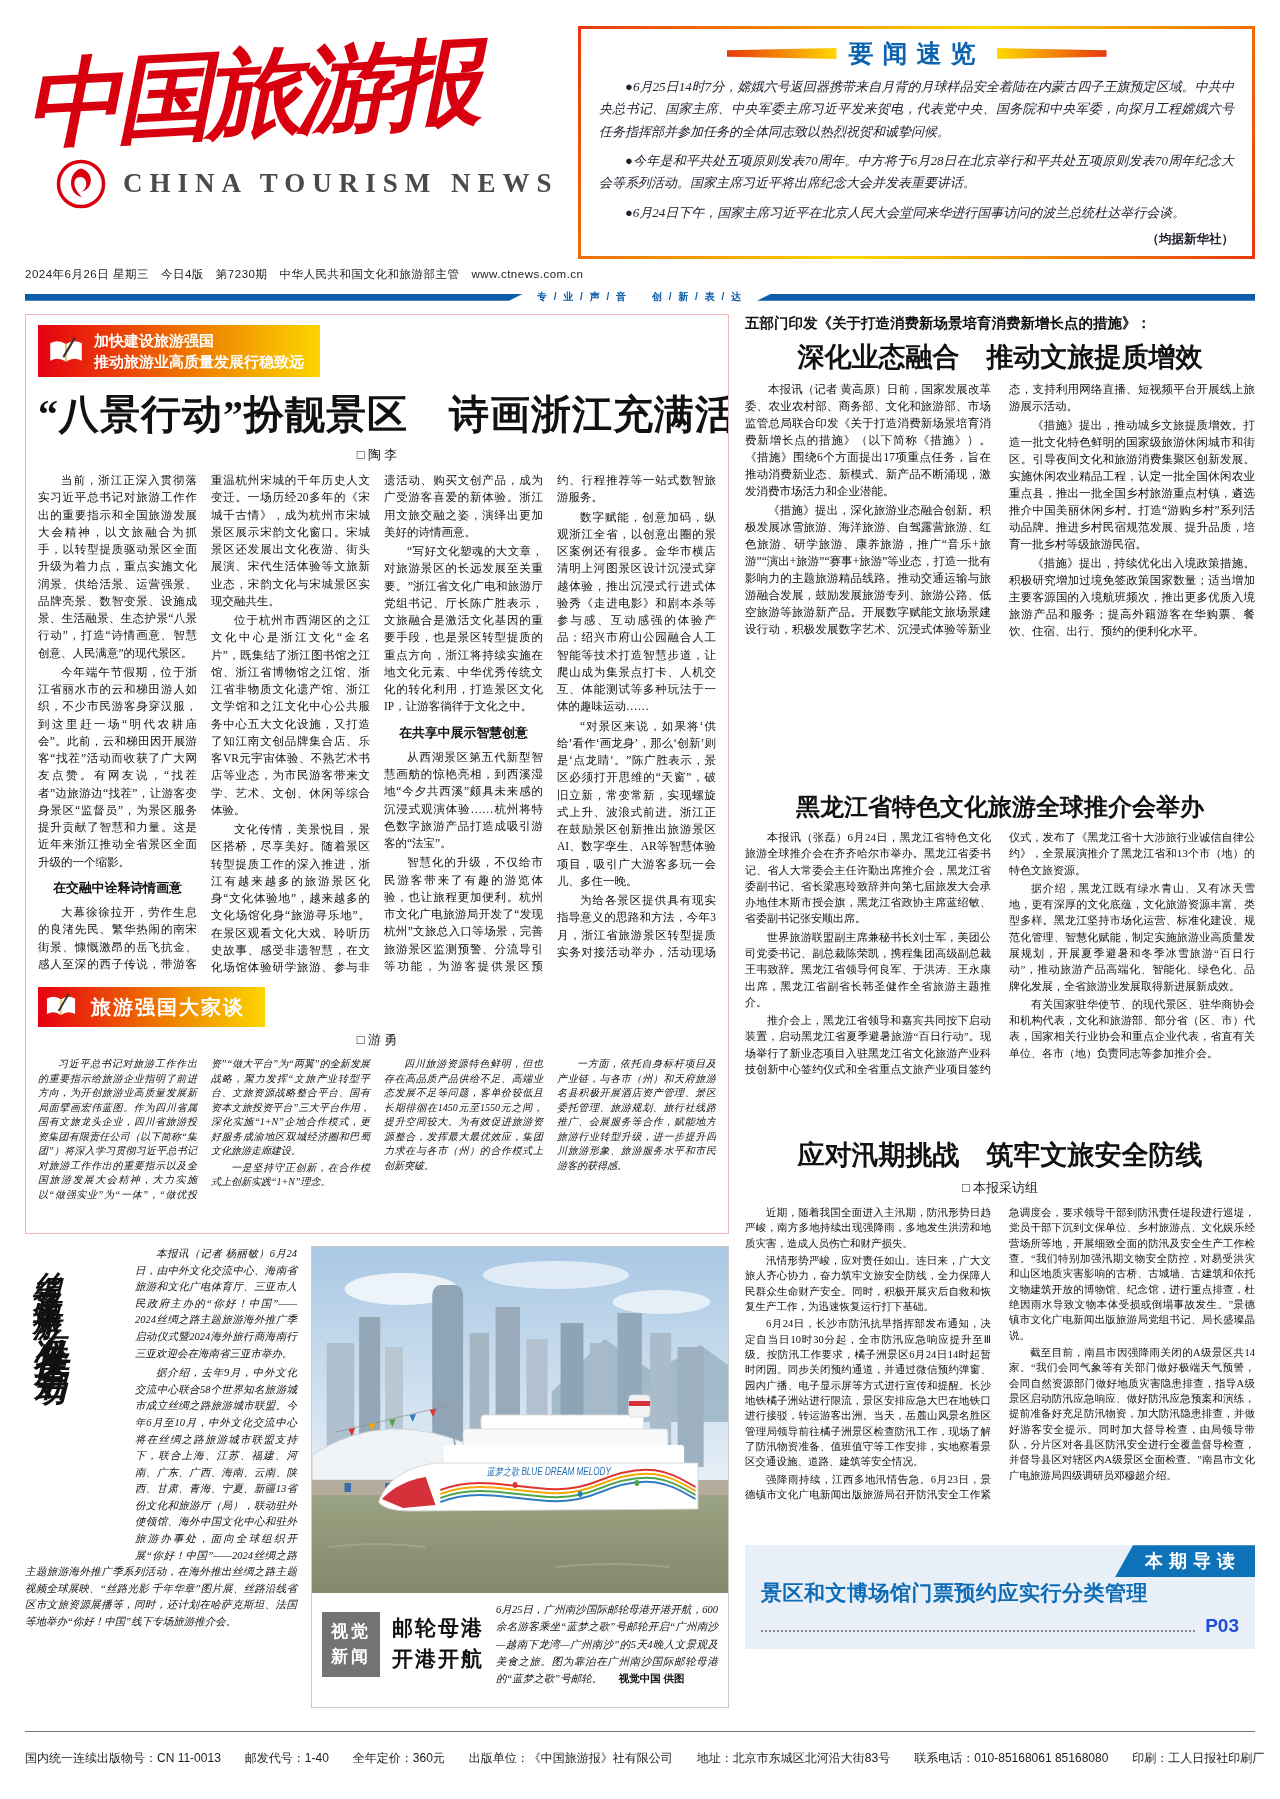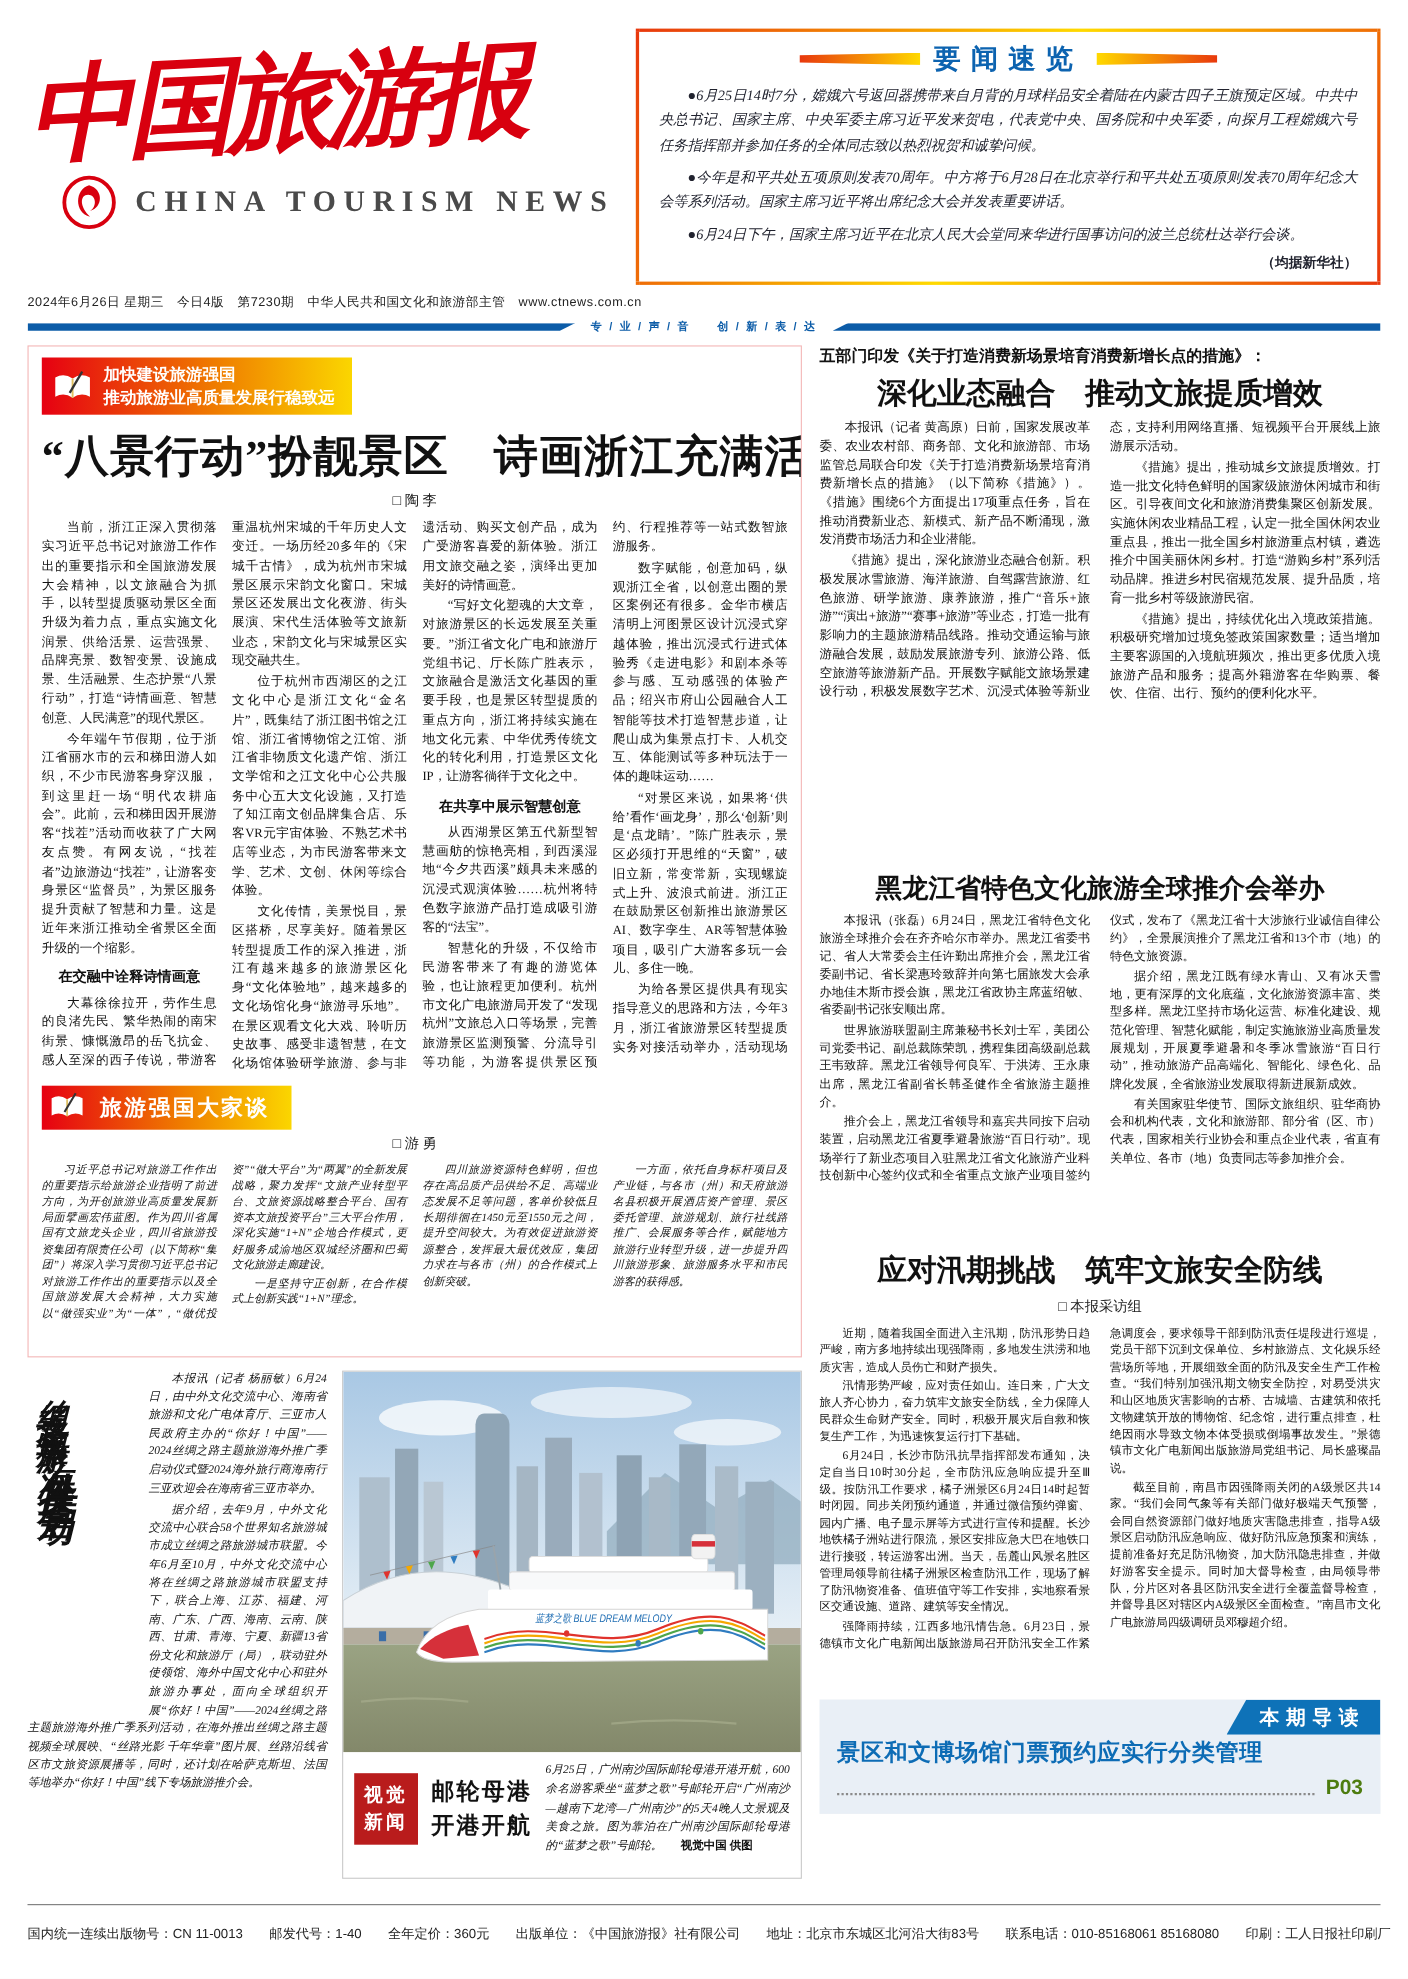--- a/index.html
+++ b/index.html
@@ -64,21 +64,21 @@
   .bottom-left { display:flex; gap:14px; margin-top:12px; height:462px; }
   .silk { width:272px; flex:none; font-size:10.5px; font-style:italic; line-height:1.58; text-align:justify; }
   .vtitle { float:left; width:98px; height:306px; writing-mode:vertical-lr; margin:4px 12px 6px 0;
             display:flex; gap:8px; font-family:"Liberation Serif", serif; }
   .vt-small { font-size:27px; font-weight:900; letter-spacing:6px; }
   .vt-big { font-size:32px; font-weight:900; letter-spacing:7px; }
   .silk .bp { margin-bottom:3px; }
   .photo-wrap { flex:1; min-width:0; border:1px solid #c9c9c9; }
   .photo-svg { display:block; width:100%; height:346px; }
   .cap-row { display:flex; align-items:center; gap:12px; padding:8px 10px; }
-  .vis { width:58px; flex:none; background:#b91c1c; color:#fff; font-weight:900;
+  .vis { width:58px; flex:none; background:#737373; color:#fff; font-weight:900;
          font-family:"Liberation Sans", sans-serif; font-size:17px; text-align:center;
          padding:7px 2px; line-height:1.5; letter-spacing:3px; }
   .vis span { display:block; }
   .cap-title { flex:none; font-size:21px; font-weight:900; line-height:1.5; letter-spacing:2px; }
   .cap-title span { display:block; white-space:nowrap; }
   .cap-text { flex:1; font-size:10.5px; line-height:1.65; text-align:justify; font-style:italic; }
   .cap-credit { font-style:normal; font-weight:700; margin-left:14px; white-space:nowrap; }
   
   .r-sec { margin-bottom:12px; }
   .kicker { font-size:14.5px; font-weight:700; font-family:"Liberation Sans", sans-serif;
@@ -92,21 +92,21 @@
   .c-flood { height:328px; font-size:10.5px; line-height:1.46; }
   .guide { position:relative; background:#e9eff6; padding:34px 16px 12px; margin-top:4px; }
   .gbanner { position:absolute; top:0; right:0; background:#0e72b8; color:#fff;
              font-family:"Liberation Sans", sans-serif; font-weight:700; font-size:18px;
              letter-spacing:6px; padding:4px 14px 4px 30px;
              clip-path:polygon(18px 0,100% 0,100% 100%,0 100%); }
   .gtitle { color:#0d6cb5; font-size:21px; font-weight:900; font-family:"Liberation Sans", sans-serif;
             white-space:nowrap; letter-spacing:.5px; }
   .gleader { display:flex; align-items:flex-end; margin-top:8px; }
   .gdots { flex:1; border-bottom:2px dotted #8a8a8a; margin-bottom:5px; }
-  .gpage { color:#4d7c0f; font-size:19px; font-weight:900; margin-left:10px;
+  .gpage { color:#1d4ed8; font-size:19px; font-weight:900; margin-left:10px;
            font-family:"Liberation Sans", sans-serif; }
   
   .foot { position:absolute; left:0; right:0; bottom:16px; border-top:1px solid #777;
           margin:0 25px; padding:18px 0 16px; font-size:12px; color:#222;
           font-family:"Liberation Sans", sans-serif; white-space:nowrap; }
 </style>
 </head>
 <body>
 
 <div class="page">
@@ -321,21 +321,21 @@
       </section>
 
       <section class="r-sec">
         <h2 class="r-head rh-hlj">黑龙江省特色文化旅游全球推介会举办</h2>
         <div class="cols cols2 c-hlj">
 
         <div class="bp p">本报讯（张磊）6月24日，黑龙江省特色文化旅游全球推介会在齐齐哈尔市举办。黑龙江省委书记、省人大常委会主任许勤出席推介会，黑龙江省委副书记、省长梁惠玲致辞并向第七届旅发大会承办地佳木斯市授会旗，黑龙江省政协主席蓝绍敏、省委副书记张安顺出席。</div>
             <div class="bp p">世界旅游联盟副主席兼秘书长刘士军，美团公司党委书记、副总裁陈荣凯，携程集团高级副总裁王韦致辞。黑龙江省领导何良军、于洪涛、王永康出席，黑龙江省副省长韩圣健作全省旅游主题推介。</div>
             <div class="bp p">推介会上，黑龙江省领导和嘉宾共同按下启动装置，启动黑龙江省夏季避暑旅游“百日行动”。现场举行了新业态项目入驻黑龙江省文化旅游产业科技创新中心签约仪式和全省重点文旅产业项目签约仪式，发布了《黑龙江省十大涉旅行业诚信自律公约》，全景展演推介了黑龙江省和13个市（地）的特色文旅资源。</div>
             <div class="bp p">据介绍，黑龙江既有绿水青山、又有冰天雪地，更有深厚的文化底蕴，文化旅游资源丰富、类型多样。黑龙江坚持市场化运营、标准化建设、规范化管理、智慧化赋能，制定实施旅游业高质量发展规划，开展夏季避暑和冬季冰雪旅游“百日行动”，推动旅游产品高端化、智能化、绿色化、品牌化发展，全省旅游业发展取得新进展新成效。</div>
-            <div class="bp p">有关国家驻华使节、国际文旅组织、驻华商协会和机构代表，文化和旅游部、部分省（区、市）代表，国家相关行业协会和重点企业代表，省直有关单位、各市（地）负责同志等参加推介会。</div>
+            <div class="bp p">有关国家驻华使节、的现代景区、驻华商协会和机构代表，文化和旅游部、部分省（区、市）代表，国家相关行业协会和重点企业代表，省直有关单位、各市（地）负责同志等参加推介会。</div>
           </div>
       </section>
 
       <section class="r-sec">
         <h2 class="r-head rh-flood">应对汛期挑战　筑牢文旅安全防线</h2>
         <div class="byline">□ 本报采访组</div>
         <div class="cols cols2 c-flood">
 
         <div class="bp p">近期，随着我国全面进入主汛期，防汛形势日趋严峻，南方多地持续出现强降雨，多地发生洪涝和地质灾害，造成人员伤亡和财产损失。</div>
             <div class="bp p">汛情形势严峻，应对责任如山。连日来，广大文旅人齐心协力，奋力筑牢文旅安全防线，全力保障人民群众生命财产安全。同时，积极开展灾后自救和恢复生产工作，为迅速恢复运行打下基础。</div>

